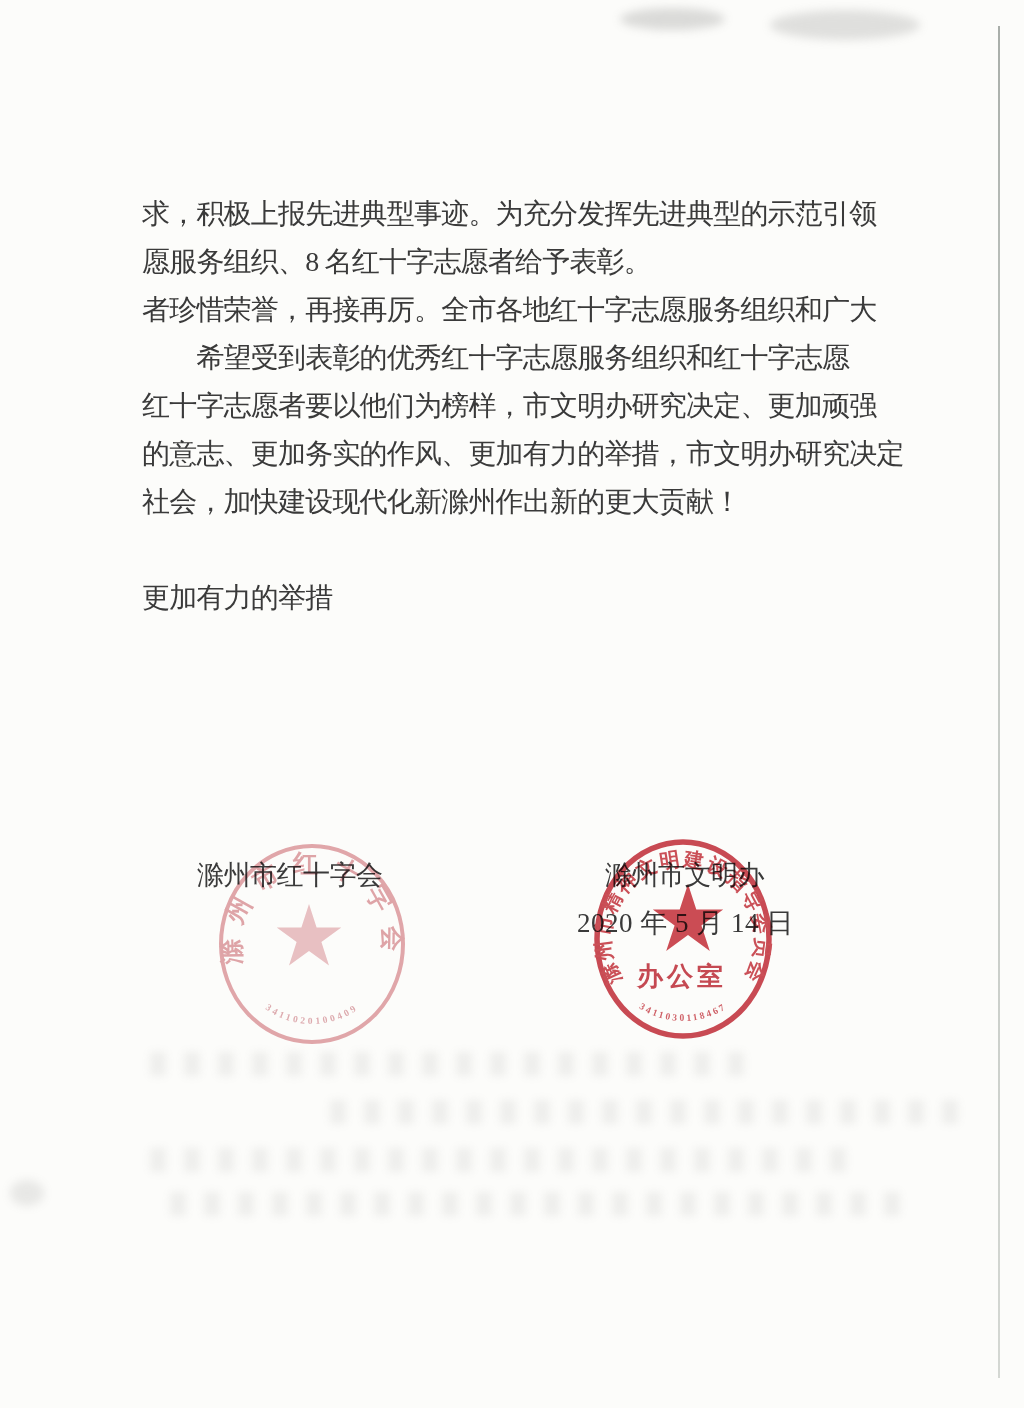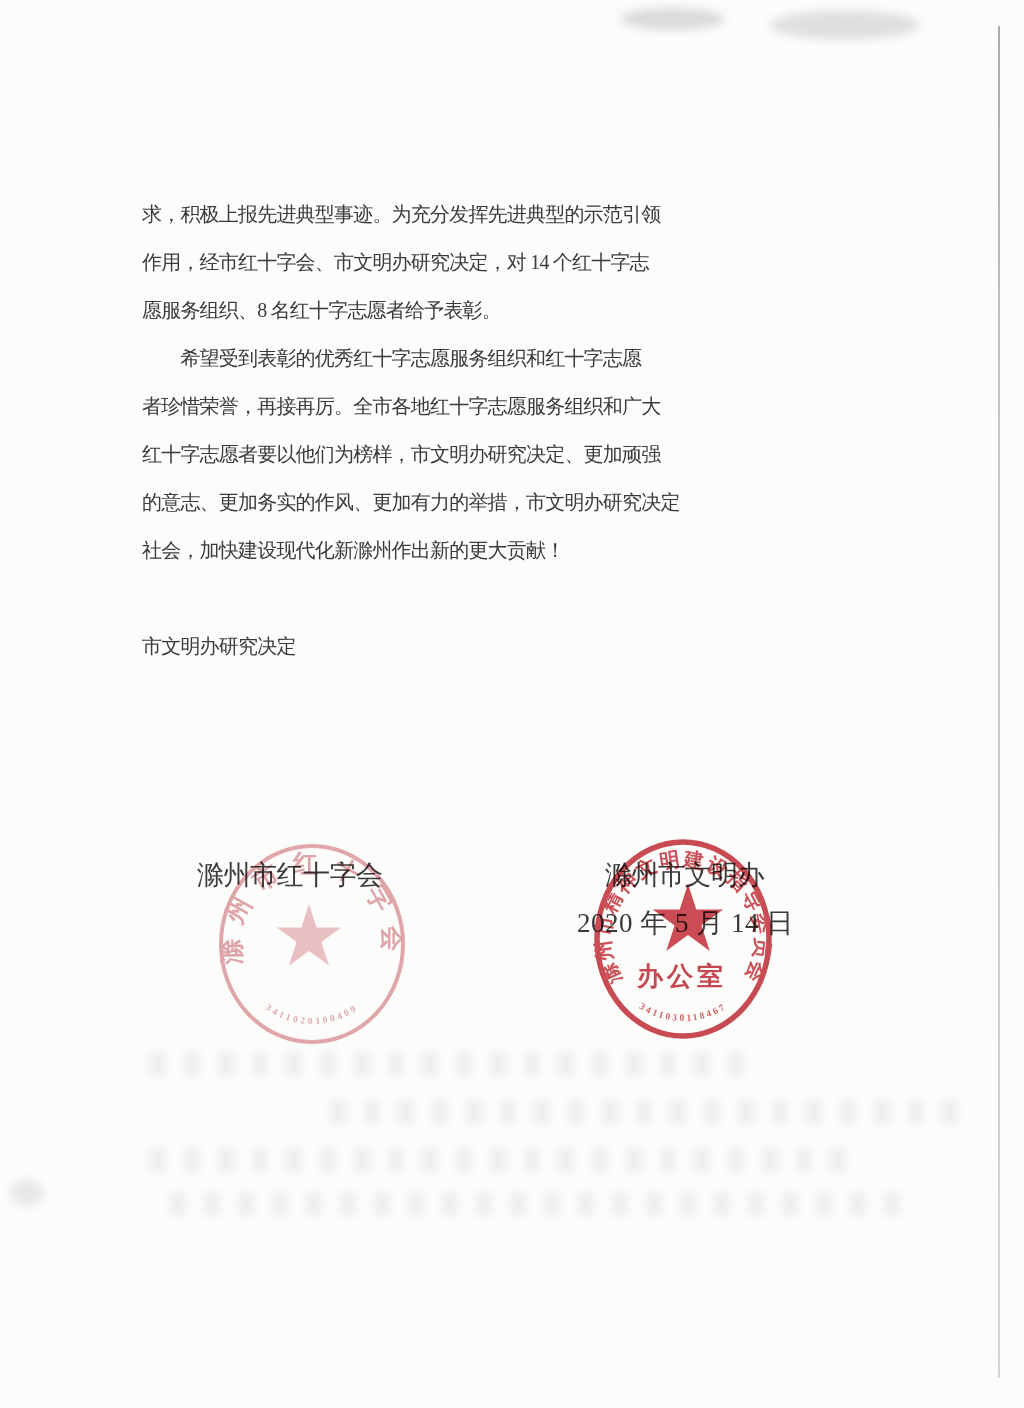--- a/index.html
+++ b/index.html
@@ -46,21 +46,21 @@
   .ghost-1 { left: 150px; top: 1052px; width: 610px; }
   .ghost-2 { left: 330px; top: 1100px; width: 640px; }
   .ghost-3 { left: 150px; top: 1148px; width: 700px; }
   .ghost-4 { left: 170px; top: 1192px; width: 730px; }
 
   
   .doc-body {
     position: absolute;
     left: 142px; top: 190px;
     width: 748px;
-    font-size: 20px;
+    font-size: 28px;
     line-height: 48px;
     letter-spacing: -0.8px;
     color: #3a3a3a;
   }
   .doc-body .line { height: 48px; white-space: nowrap; }
 
   .sig {
     position: absolute;
     font-size: 27px;
     color: #3a3a3a;
@@ -90,29 +90,28 @@
   <div class="smudge smudge-a"></div>
   <div class="smudge smudge-b"></div>
   <div class="smudge smudge-c"></div>
   <div class="ghost-row ghost-1"></div>
   <div class="ghost-row ghost-2"></div>
   <div class="ghost-row ghost-3"></div>
   <div class="ghost-row ghost-4"></div>
 
   <div class="doc-body">
     <div class="line">求，积极上报先进典型事迹。为充分发挥先进典型的示范引领</div>
-    <div class="line">作用，经市红十字会、市文明办研究决定，对 14 个红十字志</div>
     <div class="line">愿服务组织、8 名红十字志愿者给予表彰。</div>
+    <div class="line">者珍惜荣誉，再接再厉。全市各地红十字志愿服务组织和广大</div>
     <div class="line">　　希望受到表彰的优秀红十字志愿服务组织和红十字志愿</div>
-    <div class="line">者珍惜荣誉，再接再厉。全市各地红十字志愿服务组织和广大</div>
     <div class="line">红十字志愿者要以他们为榜样，市文明办研究决定、更加顽强</div>
     <div class="line">的意志、更加务实的作风、更加有力的举措，市文明办研究决定</div>
     <div class="line">社会，加快建设现代化新滁州作出新的更大贡献！</div>
     <div class="line"></div>
-    <div class="line">市文明办研究决定</div>
+    <div class="line">更加有力的举措</div>
   </div>
 
   <div class="sig sig-left">滁州市红十字会</div>
   <div class="sig sig-right">滁州市文明办</div>
   <div class="sig sig-date">2020 年 5 月 14 日</div>
 
   <div class="seal seal-left">
     <svg viewBox="0 0 190 202">
       <defs>
         <path id="arcL-ring" d="M 26.2 122 A 72 72 0 1 1 163.8 122" fill="none"></path>

